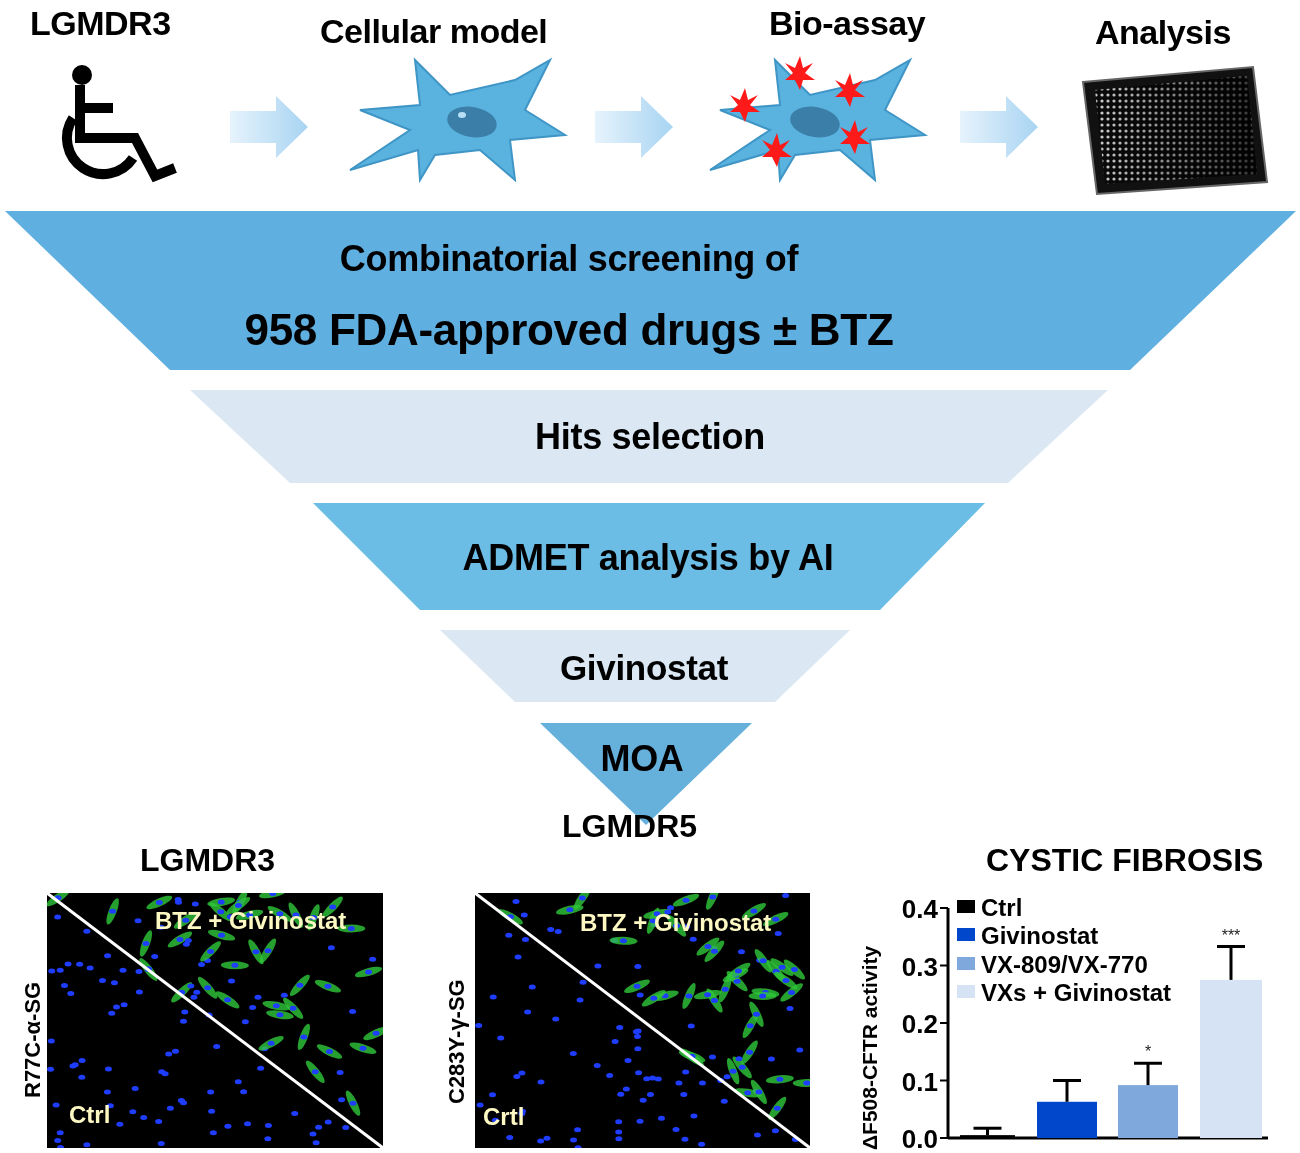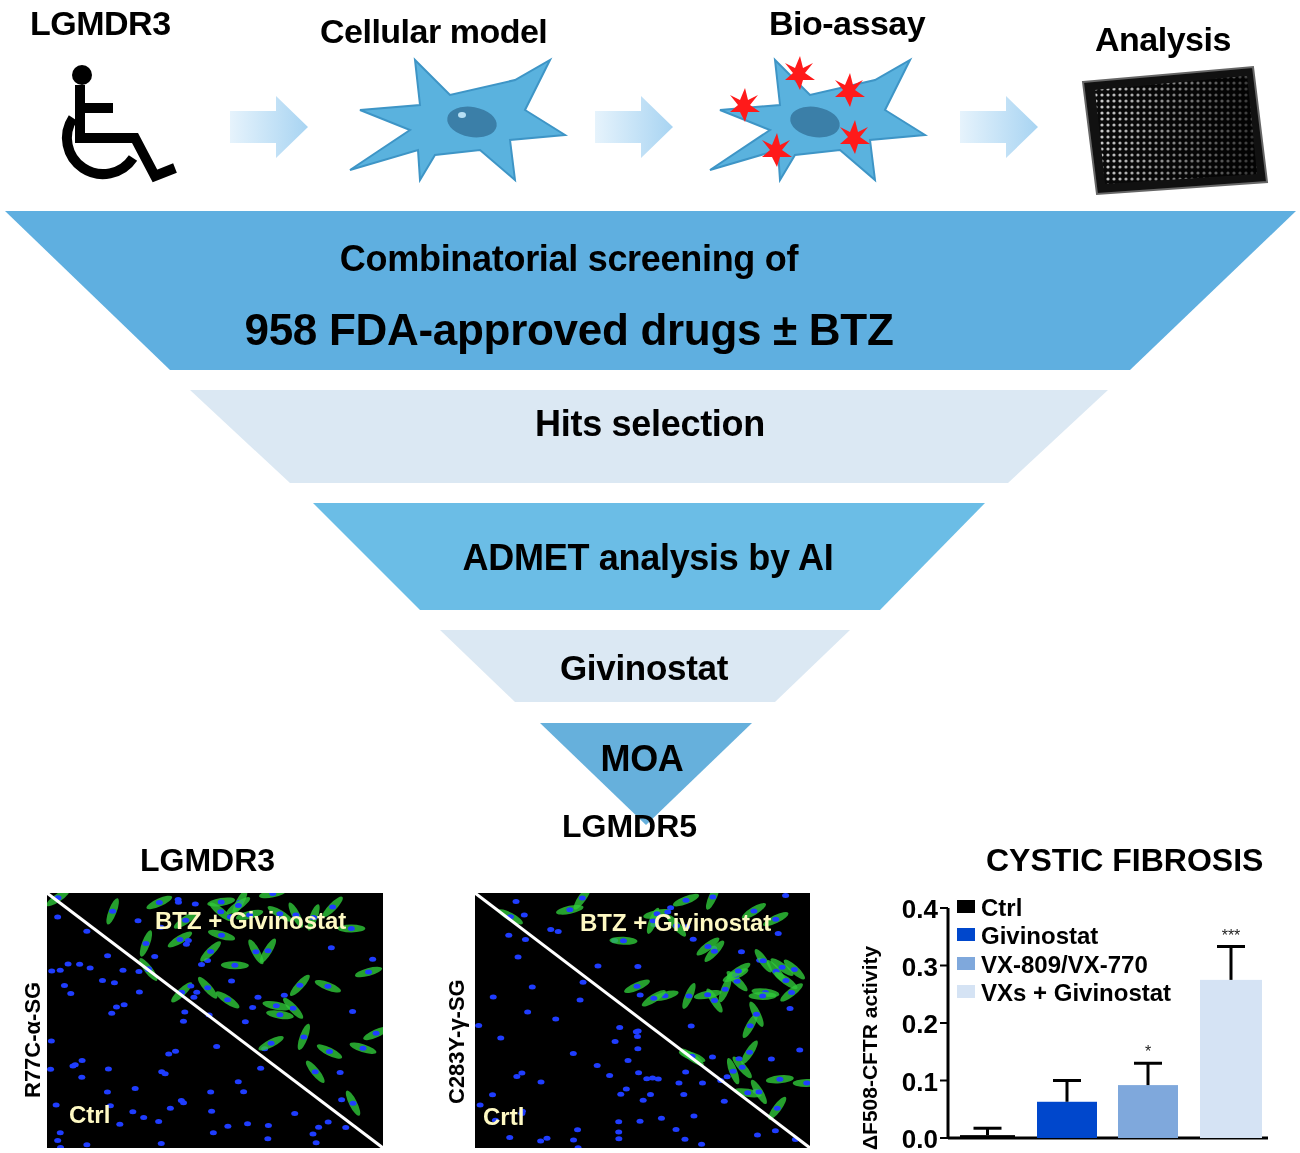--- a/index.html
+++ b/index.html
@@ -13,21 +13,21 @@
   .micro-label { position: absolute; color: #fef9c3; font-weight: bold; font-size: 24px; white-space: nowrap; }
   .ylab-rot { position: absolute; font-weight: bold; font-size: 22px; white-space: nowrap; transform-origin: left top; transform: rotate(-90deg); }
   svg text { font-family: "Liberation Sans", "DejaVu Sans", sans-serif; }
 </style>
 </head>
 <body>
 
 <div class="step-title" style="left:30px; top:4px;">LGMDR3</div>
 <div class="step-title" style="left:320px; top:12px;">Cellular model</div>
 <div class="step-title" style="left:769px; top:4px;">Bio-assay</div>
-<div class="step-title" style="left:1095px; top:20px;">Analysis</div>
+<div class="step-title" style="left:1095px; top:13px;">Analysis</div>
 
 <svg class="abs" style="left:55px; top:58px;" width="140" height="130" viewBox="0 0 140 130">
   <circle cx="27" cy="17" r="10" fill="#000"></circle>
   <path d="M25 27 L25 80 L80 80 L100 118 L120 110" stroke="#000" stroke-width="10" fill="none" stroke-linejoin="miter"></path>
   <path d="M25 50 L58 50" stroke="#000" stroke-width="10"></path>
   <path d="M18 60 A35 35 0 1 0 78 100" stroke="#000" stroke-width="10" fill="none"></path>
 </svg>
 
 <svg class="abs" style="left:230px; top:96px;" width="80" height="62" viewBox="0 0 80 62">
   <defs>
@@ -84,21 +84,21 @@
   <polygon points="190,390 1108,390 1008,483 290,483" fill="#dbe8f3"></polygon>
   <polygon points="313,503 985,503 880,610 420,610" fill="#6bbde6"></polygon>
   <polygon points="440,630 850,630 775,702 515,702" fill="#dbe8f3"></polygon>
   <polygon points="540,723 752,723 646,825" fill="#66b0dc"></polygon>
 </svg>
 
 <div class="abs" style="left:0; top:238px; width:1138px; height:120px;">
   <div class="funnel-text" style="top:0; font-size:36px;">Combinatorial screening of</div>
   <div class="funnel-text" style="top:67px; font-size:44px;">958 FDA-approved drugs ± BTZ</div>
 </div>
-<div class="funnel-text" style="top:403px; font-size:36px;">Hits selection</div>
+<div class="funnel-text" style="top:416px; font-size:36px;">Hits selection</div>
 <div class="funnel-text" style="top:537px; font-size:36px; left:-2px;">ADMET analysis by AI</div>
 <div class="funnel-text" style="top:648px; font-size:35px; left:-6px;">Givinostat</div>
 <div class="funnel-text" style="top:738px; font-size:36px; left:-8px;">MOA</div>
 
 <div class="panel-title" style="left:140px; top:842px;">LGMDR3</div>
 <div class="ylab-rot" style="left:20px; top:1098px;">R77C-α-SG</div>
 <div class="micro" style="left:47px; top:893px; width:336px; height:255px;">
   <svg class="abs" style="left:0;top:0;" width="336" height="255" id="m3">
       <ellipse cx="298.74444444444447" cy="234.57092335390945" rx="3.5" ry="2.5" fill="#1f3dff"></ellipse>
       <ellipse cx="23.776954732510287" cy="100.52758487654322" rx="3.5" ry="2.5" fill="#1f3dff"></ellipse>

